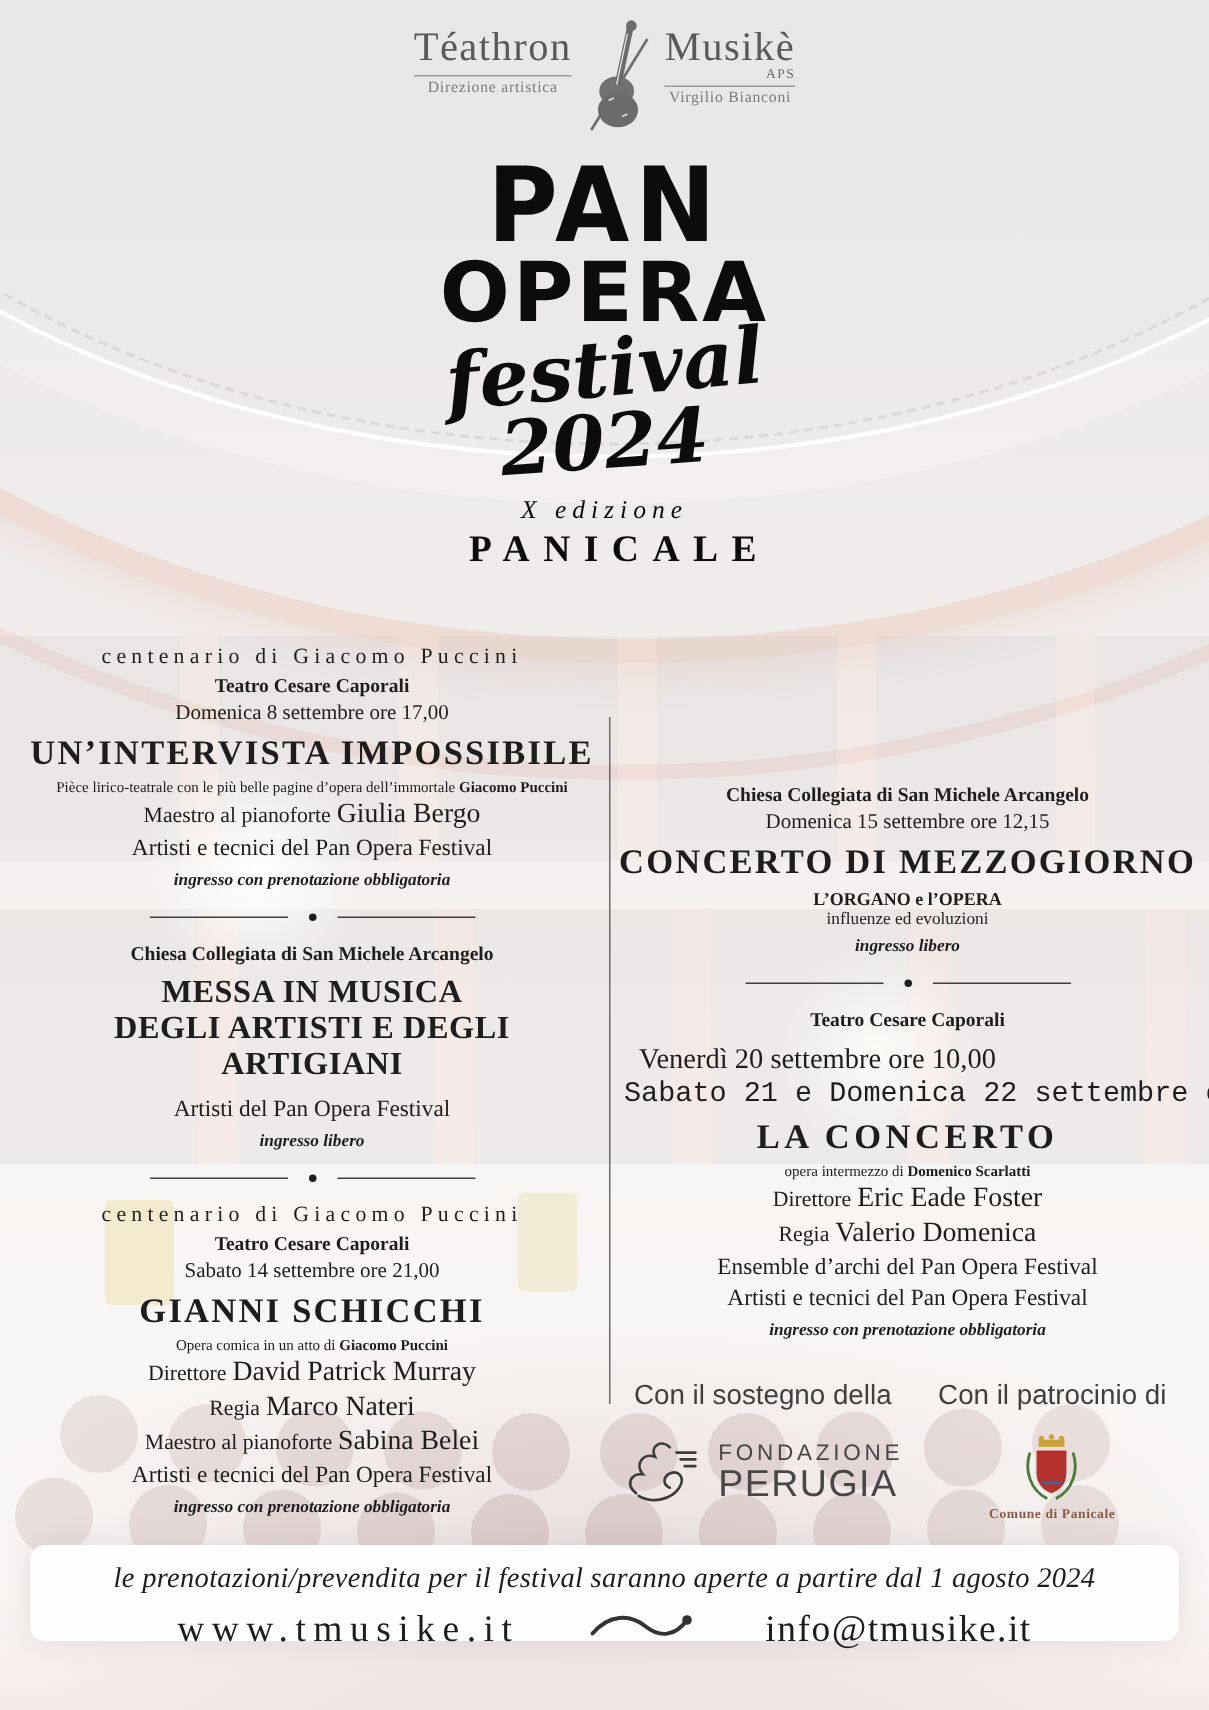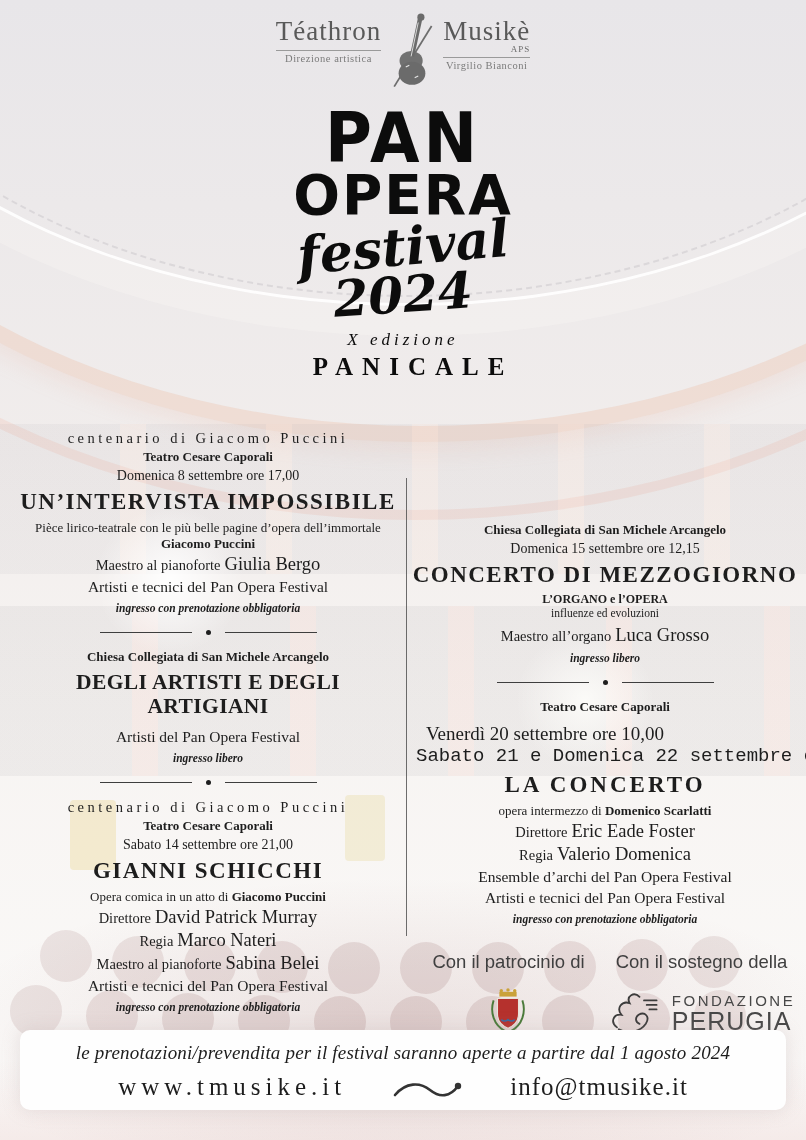--- a/index.html
+++ b/index.html
@@ -55,21 +55,21 @@
   .col{position:absolute;text-align:center;}
   .col-left{left:16px;top:430px;width:384px;}
   .col-right{left:412px;top:520px;width:386px;}
   .vdivider{position:absolute;left:406px;top:478px;width:1px;height:458px;background:#4a4a4a;opacity:.8;}
   .note{font-size:14.5px;letter-spacing:3.5px;}
   .venue{font-size:13px;font-weight:700;margin-top:2px;}
   .date{font-size:14px;margin-top:3px;}
   .date-left{text-align:left;padding-left:14px;font-size:19px;white-space:nowrap;}
   .title{font-size:23px;font-weight:700;letter-spacing:1.5px;margin-top:5px;}
   .title2{font-size:21.5px;font-weight:700;letter-spacing:.4px;line-height:1.12;margin-top:5px;}
-  .desc{font-size:13px;margin-top:5px;}
+  .desc{font-size:10px;margin-top:5px;}
   .desc b{font-weight:700;}
   .sub1{font-size:12px;font-weight:700;margin-top:4px;}
   .sub2{font-size:11.5px;margin-top:0;}
   .credit{font-size:14.5px;margin-top:2px;}
   .credit .name{font-size:18.5px;margin-left:4px;}
   .plain-credit{font-size:15.5px;margin-top:3px;}
   .admission{font-size:11.5px;font-style:italic;font-weight:600;margin-top:6px;}
   .divider{display:flex;align-items:center;justify-content:center;gap:14px;margin:16px auto 14px;}
   .divider .ln{width:92px;height:1px;background:#3e3e3e;}
   .divider .dot{width:5px;height:5px;border-radius:50%;background:#1e1e1e;}
@@ -77,24 +77,24 @@
   .sponsors{display:flex;margin-top:26px;align-items:flex-start;}
   .sponsor{flex:1;display:flex;flex-direction:column;align-items:center;}
   .sponsor-label{font-family:"Liberation Sans",sans-serif;font-size:18.5px;color:#3f3f3f;}
   .fp-row{display:flex;align-items:center;gap:10px;margin-top:16px;}
   .fp-text{display:flex;flex-direction:column;align-items:flex-start;font-family:"Liberation Sans",sans-serif;color:#474747;}
   .fp1{font-size:15px;letter-spacing:2.5px;}
   .fp2{font-size:25px;letter-spacing:1px;line-height:1;}
   .crest-wrap{display:flex;flex-direction:column;align-items:center;margin-top:14px;}
   .crest-name{font-size:9px;font-weight:700;color:#8a5a44;margin-top:3px;letter-spacing:.4px;}
   
-  .footer{position:absolute;left:20px;top:1030px;width:766px;height:80px;background:#fefefe;
+  .footer{position:absolute;left:20px;top:1030px;width:766px;height:64px;background:#fefefe;
     border-radius:10px;box-shadow:0 0 18px rgba(180,160,160,.25);text-align:center;}
   .notice{font-style:italic;font-size:19px;margin-top:12px;letter-spacing:.2px;}
-  .footer-row{display:flex;justify-content:center;align-items:flex-end;gap:46px;margin-top:9px;}
+  .footer-row{display:flex;justify-content:center;align-items:flex-start;gap:46px;margin-top:9px;}
   .website{font-size:25px;letter-spacing:5px;}
   .email{font-size:25px;letter-spacing:1px;}
 </style>
 </head>
 <body>
 
 <div class="poster">
 
   <div class="bg arc1"></div>
   <div class="bg arc2"></div>
@@ -161,20 +161,21 @@
 
     <div class="divider">
         <span class="ln"></span>
         <span class="dot"></span>
         <span class="ln"></span>
       </div>
 
     <div>
       <div class="venue">Chiesa Collegiata di San Michele Arcangelo</div>
       <div class="title2">
+          <div>MESSA IN MUSICA</div>
           <div>DEGLI ARTISTI E DEGLI ARTIGIANI</div>
         </div>
       <div class="plain-credit" style="margin-top:10px;">Artisti del Pan Opera Festival</div>
       <div class="admission">ingresso libero</div>
     </div>
 
     <div class="divider">
         <span class="ln"></span>
         <span class="dot"></span>
         <span class="ln"></span>
@@ -195,21 +196,20 @@
   </div>
 
   <div class="col col-right">
 
     <div>
       <div class="venue">Chiesa Collegiata di San Michele Arcangelo</div>
       <div class="date">Domenica 15 settembre ore 12,15</div>
       <div class="title">CONCERTO DI MEZZOGIORNO</div>
       <div class="sub1">L’ORGANO e l’OPERA</div>
       <div class="sub2">influenze ed evoluzioni</div>
-      <div class="credit" style="margin-top:6px;"><span>Maestro all’organo</span><span class="name">Luca Grosso</span></div>
       <div class="admission">ingresso libero</div>
     </div>
 
     <div class="divider">
         <span class="ln"></span>
         <span class="dot"></span>
         <span class="ln"></span>
       </div>
 
     <div>
@@ -219,50 +219,50 @@
       <div class="title" style="letter-spacing:3px;">LA CONCERTO</div>
       <div class="desc"><span>opera intermezzo di </span><b>Domenico Scarlatti</b></div>
       <div class="credit"><span>Direttore</span><span class="name">Eric Eade Foster</span></div>
       <div class="credit"><span>Regia</span><span class="name">Valerio Domenica</span></div>
       <div class="plain-credit">Ensemble d’archi del Pan Opera Festival</div>
       <div class="plain-credit">Artisti e tecnici del Pan Opera Festival</div>
       <div class="admission">ingresso con prenotazione obbligatoria</div>
     </div>
 
     <div class="sponsors">
+      <div class="sponsor">
+        <div class="sponsor-label">Con il sostegno della</div>
+        <div class="fp-row">
+          <svg width="54" height="48" viewBox="0 0 60 52">
+            <path d="M10 42 C2 36 6 27 15 28 C9 21 15 12 24 15 C20 7 29 2 35 8" fill="none" stroke="#3c3c3c" stroke-width="2" stroke-linecap="round"></path>
+            <path d="M12 44 C22 50 36 47 42 38 C47 30 41 24 34 28 C30 31 30 36 35 38" fill="none" stroke="#3c3c3c" stroke-width="2" stroke-linecap="round"></path>
+            <path d="M40 12 h14 M43 17 h11 M46 22 h8" stroke="#3c3c3c" stroke-width="2" stroke-linecap="round"></path>
+          </svg>
+          <div class="fp-text">
+            <span class="fp1">FONDAZIONE</span>
+            <span class="fp2">PERUGIA</span>
+          </div>
+        </div>
+      </div>
       <div class="sponsor">
         <div class="sponsor-label">Con il patrocinio di</div>
         <div class="crest-wrap">
           <svg width="38" height="46" viewBox="0 0 38 48">
             <circle cx="12" cy="4" r="1.8" fill="#caa23a"></circle>
               <circle cx="19" cy="3" r="1.8" fill="#caa23a"></circle>
               <circle cx="26" cy="4" r="1.8" fill="#caa23a"></circle>
             <rect x="10" y="5" width="18" height="5" fill="#caa23a"></rect>
             <path d="M4 14 C0 26 4 40 16 46" fill="none" stroke="#4a7a3a" stroke-width="2"></path>
             <path d="M34 14 C38 26 34 40 22 46" fill="none" stroke="#4a7a3a" stroke-width="2"></path>
             <path d="M8 12 h22 v16 c0 9 -6 13 -11 15 c-5 -2 -11 -6 -11 -15 z" fill="#b5312d" stroke="#e8e4da" stroke-width="1.2"></path>
             <path d="M12 34 q3.5 3 7 0 q3.5 3 7 0" fill="none" stroke="#3a6aa0" stroke-width="1.6"></path>
           </svg>
           <div class="crest-name">Comune di Panicale</div>
         </div>
       </div>
-      <div class="sponsor">
-        <div class="sponsor-label">Con il sostegno della</div>
-        <div class="fp-row">
-          <svg width="54" height="48" viewBox="0 0 60 52">
-            <path d="M10 42 C2 36 6 27 15 28 C9 21 15 12 24 15 C20 7 29 2 35 8" fill="none" stroke="#3c3c3c" stroke-width="2" stroke-linecap="round"></path>
-            <path d="M12 44 C22 50 36 47 42 38 C47 30 41 24 34 28 C30 31 30 36 35 38" fill="none" stroke="#3c3c3c" stroke-width="2" stroke-linecap="round"></path>
-            <path d="M40 12 h14 M43 17 h11 M46 22 h8" stroke="#3c3c3c" stroke-width="2" stroke-linecap="round"></path>
-          </svg>
-          <div class="fp-text">
-            <span class="fp1">FONDAZIONE</span>
-            <span class="fp2">PERUGIA</span>
-          </div>
-        </div>
-      </div>
     </div>
   </div>
 
   <div class="footer">
     <div class="notice">le prenotazioni/prevendita per il festival saranno aperte a partire dal 1 agosto 2024</div>
     <div class="footer-row">
       <span class="website">www.tmusike.it</span>
       <svg width="72" height="22" viewBox="0 0 72 22">
         <path d="M3 16 C 14 3, 28 3, 38 11 S 58 18, 66 7" fill="none" stroke="#333" stroke-width="2.6" stroke-linecap="round"></path>
         <circle cx="66" cy="7" r="3.2" fill="#333"></circle>

